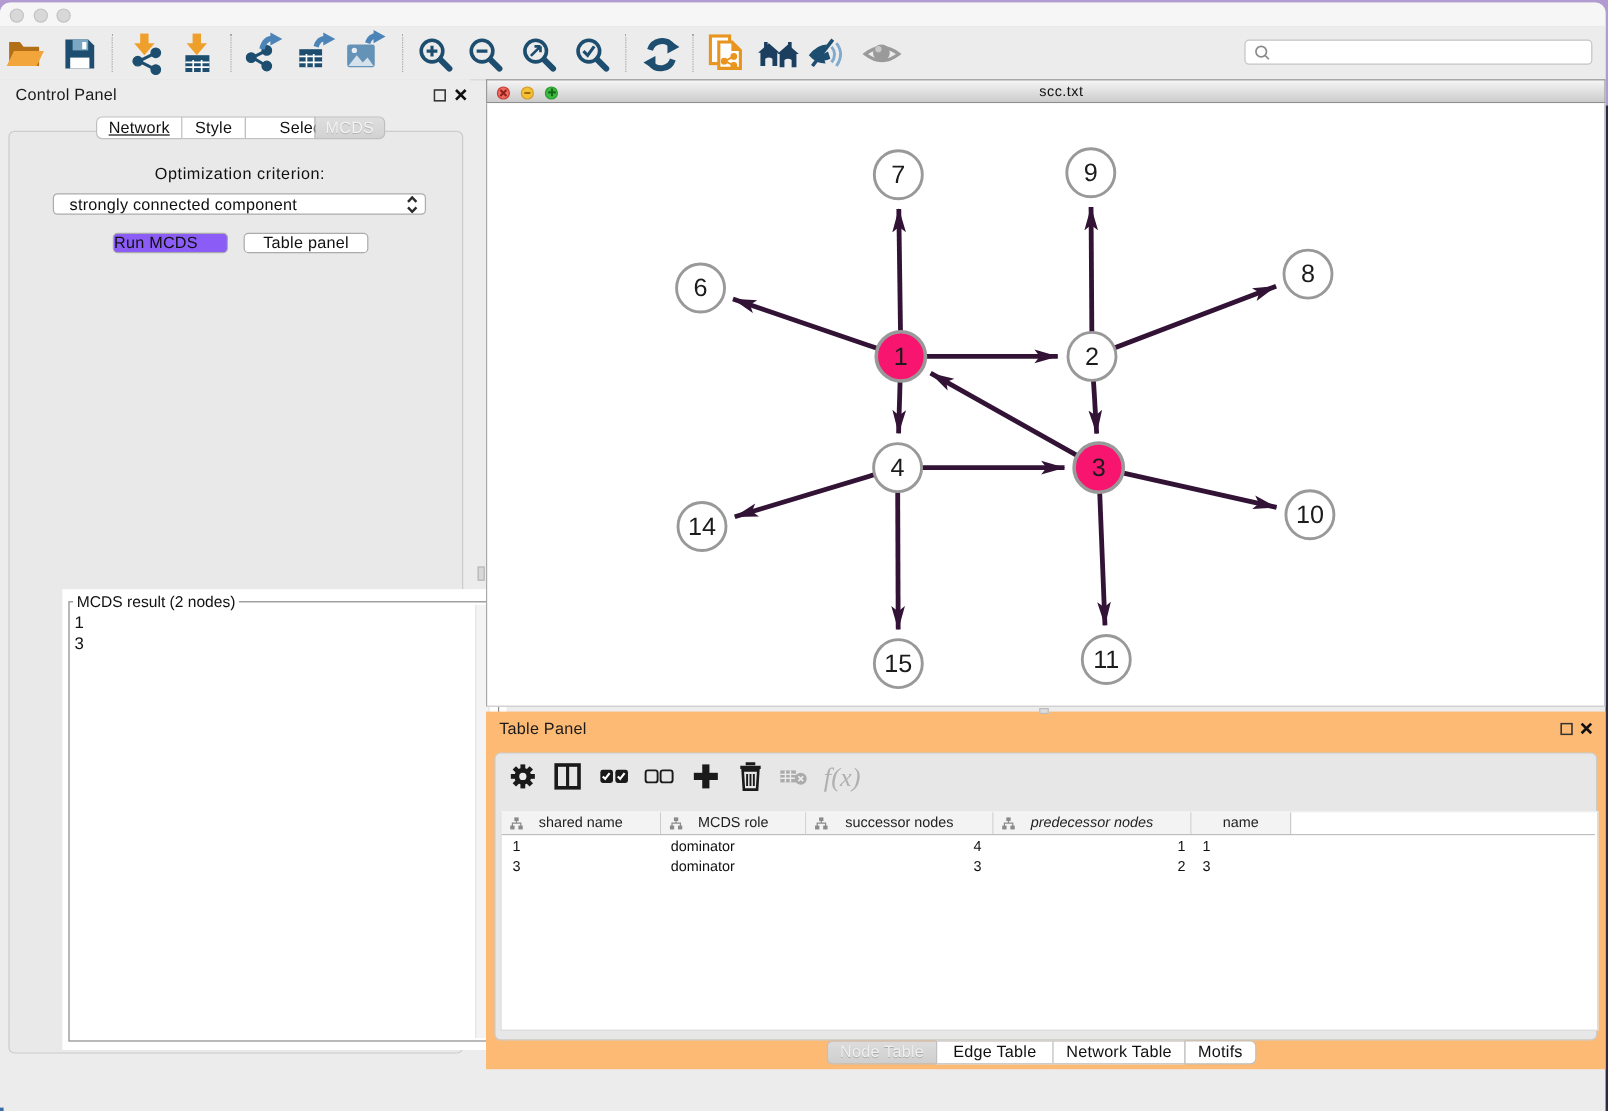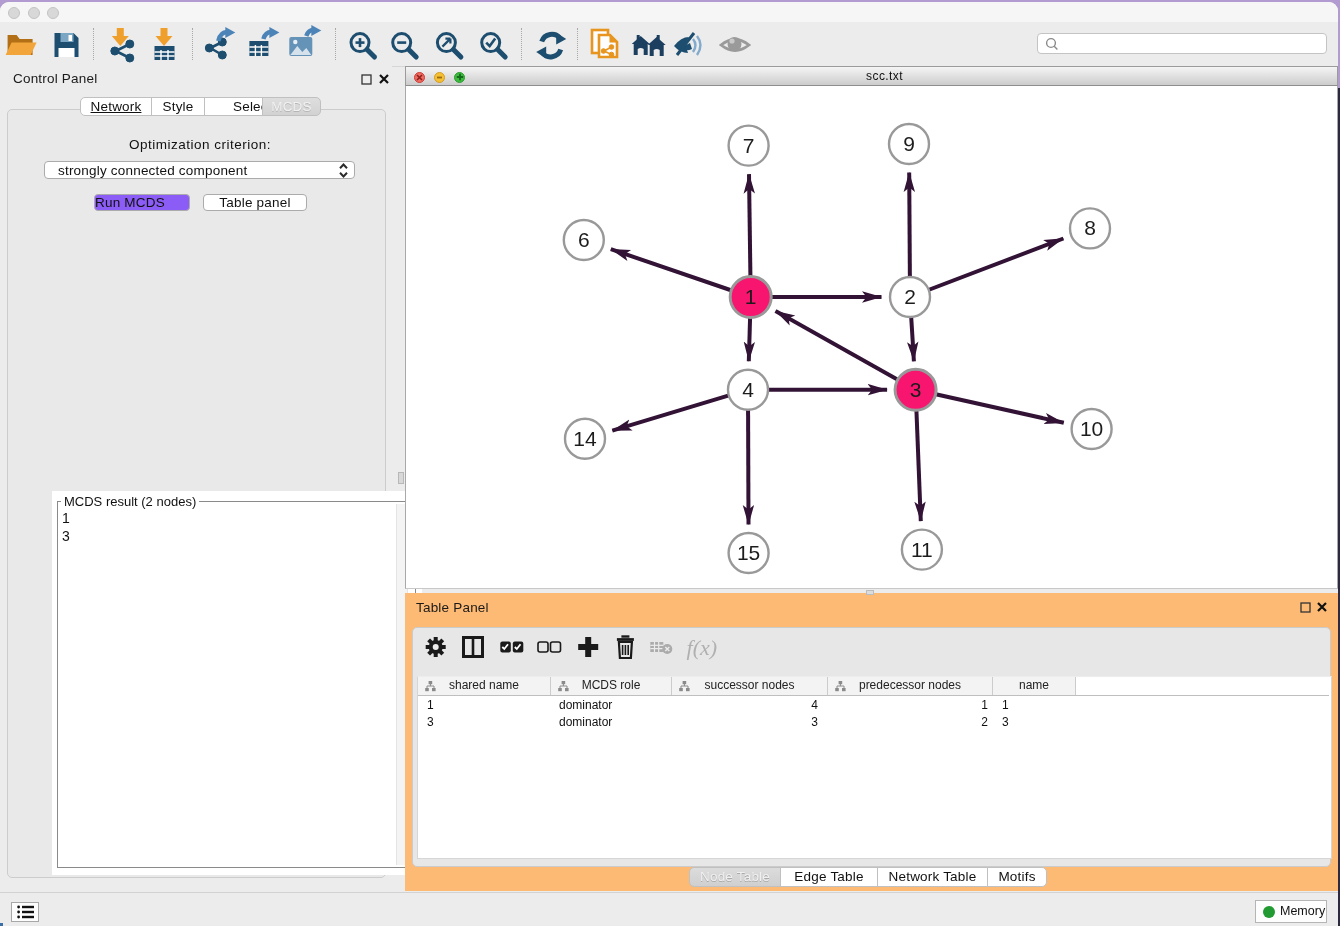--- a/index.html
+++ b/index.html
@@ -357,21 +357,21 @@
         <circle cx="6" cy="2" r="5"></circle>
         <path d="M4,0 L8,4 M8,0 L4,4" stroke="#ececec" stroke-width="1.4"></path>
       </g>
 
       <text x="296.8" y="24" text-anchor="middle" font-family="Liberation Serif, serif" font-style="italic" font-size="22" fill="#b0b0b0">f(x)</text>
     </svg>
     <div id="ttable">
       <div class="th" style="left:0;width:133px;">shared name</div>
       <div class="th" style="left:133px;width:121px;">MCDS role</div>
       <div class="th" style="left:254px;width:156px;">successor nodes</div>
-      <div class="th" style="left:410px;width:165px;">predecessor nodes</div>
+      <div class="th" style="left:410px;width:165px;font-style:italic;">predecessor nodes</div>
       <div class="th" style="left:575px;width:83px;">name</div>
       <svg class="hicon" width="11" height="11" style="position:absolute;left:7px;top:4px;">
           <use href="#orgico"></use>
         </svg>
       <svg class="hicon" width="11" height="11" style="position:absolute;left:140px;top:4px;">
           <use href="#orgico"></use>
         </svg>
       <svg class="hicon" width="11" height="11" style="position:absolute;left:261px;top:4px;">
           <use href="#orgico"></use>
         </svg>
@@ -401,30 +401,14 @@
         </defs>
       </svg>
     <div class="btab" style="left:284px;width:92px;border-radius:5px 0 0 5px;background:linear-gradient(#dcdcdc,#cfcfcf);color:#f0f0f0;text-shadow:0 1px 0 #aaa;">Node Table</div>
     <div class="btab" style="left:375px;width:98px;">Edge Table</div>
     <div class="btab" style="left:472px;width:111px;">Network Table</div>
     <div class="btab" style="left:582px;width:60px;border-radius:0 5px 5px 0;">Motifs</div>
   </div>
   <div style="position:absolute;left:398px;top:470px;width:6px;height:12px;background:#d8d8d8;border:1px solid #b8b8b8;box-sizing:border-box;"></div>
   <div style="position:absolute;left:866px;top:588px;width:8px;height:5px;background:#dcdcdc;border:1px solid #bcbcbc;box-sizing:border-box;"></div>
 
-  <div id="statusbar">
-    <div style="position:absolute;left:11px;top:9px;width:28px;height:20px;background:#fdfdfd;border:1px solid #a8a8a8;box-sizing:border-box;">
-      <svg width="17" height="14" style="position:absolute;left:5px;top:2px;" viewBox="0 0 17 14">
-          <circle cx="1.6" cy="2" r="1.4" fill="#111"></circle>
-          <rect x="5" y="0.8" width="12" height="2.4" fill="#111"></rect>
-          <circle cx="1.6" cy="7" r="1.4" fill="#111"></circle>
-          <rect x="5" y="5.8" width="12" height="2.4" fill="#111"></rect>
-          <circle cx="1.6" cy="12" r="1.4" fill="#111"></circle>
-          <rect x="5" y="10.8" width="12" height="2.4" fill="#111"></rect>
-        </svg>
-    </div>
-    <div style="position:absolute;left:1255px;top:7px;width:72px;height:23px;background:#fdfdfd;border:1px solid #b5b5b5;box-sizing:border-box;">
-      <span style="position:absolute;left:7px;top:5px;width:12px;height:12px;border-radius:50%;background:#219a31;"></span>
-      <span style="position:absolute;left:24px;top:3px;font-size:12.5px;color:#111;">Memory</span>
-    </div>
-  </div>
 <div style="position:absolute;left:0;top:921px;width:3px;height:5px;background:#3b6ea5;"></div>
 </div>
 
 </body></html>

